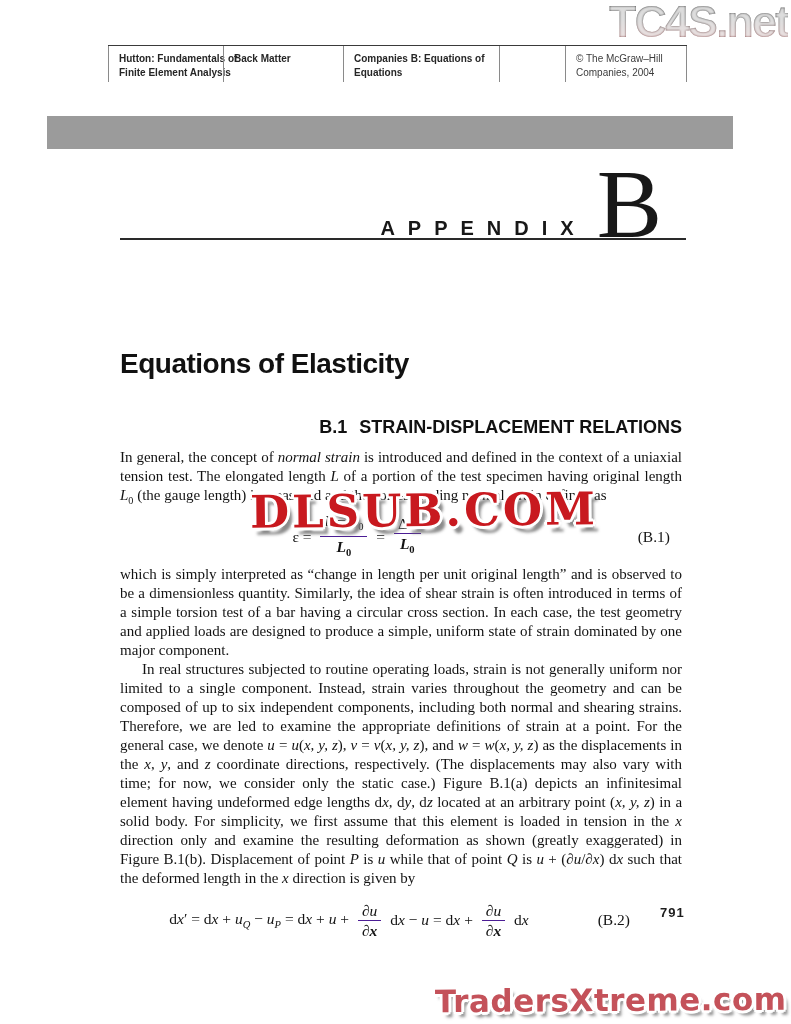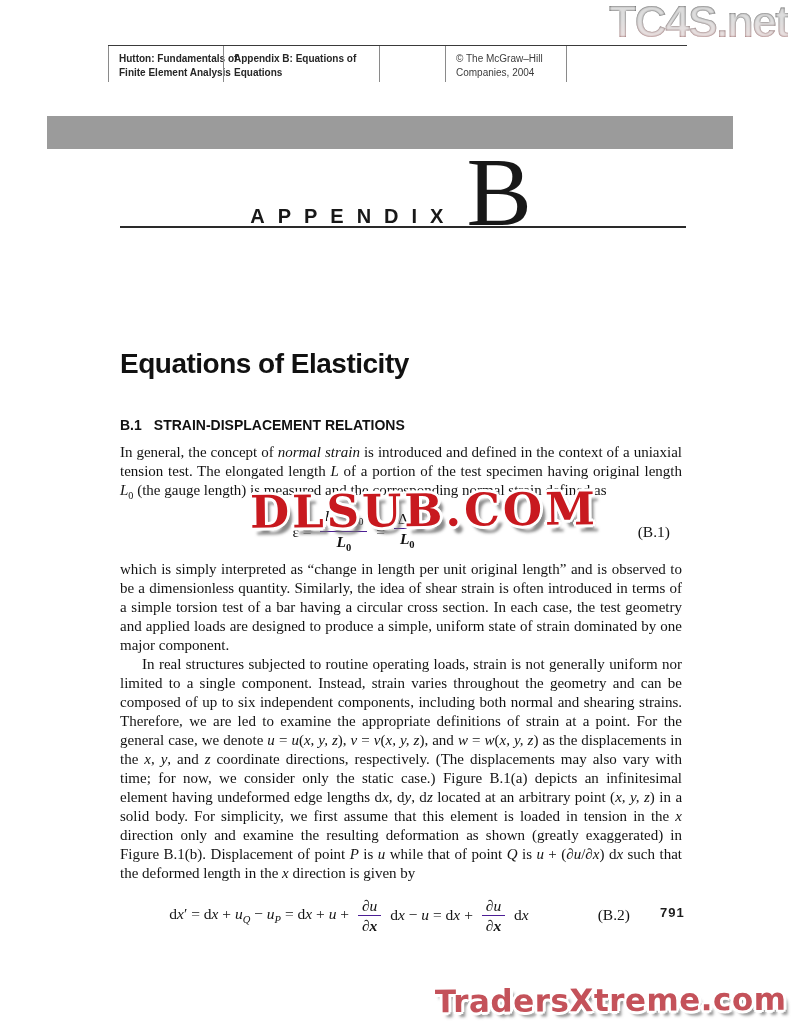--- a/index.html
+++ b/index.html
@@ -38,23 +38,23 @@
   .hcell.c2 { width:120px; }
   .hcell.c3 { width:156px; }
   .hcell.c4 { width:66px; }
   .hcell.c5 { width:122px; border-right:1px solid #8a8a8a; color:#3c3c3c; }
 
   
   .graybar { position:absolute; left:47px; top:116px; width:686px; height:33px; background:var(--gray-bar,#9b9b9b); }
 
   
   .appendix {
-    position:absolute; left:120px; top:150px; width:566px; height:78px;
+    position:absolute; left:120px; top:150px; width:566px; height:90px;
     border-bottom:2px solid #2a2a2a;
-    display:flex; align-items:flex-end; justify-content:center;
+    display:flex; align-items:flex-end; justify-content:flex-end;
     padding-right:24px;
   }
   .appendix-word {
     font-family:"Liberation Sans","DejaVu Sans",sans-serif;
     font-weight:bold; font-size:20px; letter-spacing:13px;
     line-height:20px; margin:0 10px 0 0; color:#181818;
   }
   .appendix-letter {
     font-family:"Liberation Serif","DejaVu Serif",serif;
     font-size:98px; line-height:72px; color:#181818;
@@ -63,21 +63,21 @@
 
   
   .content { position:absolute; left:120px; top:348px; width:562px; }
   .title {
     font-family:"Liberation Sans","DejaVu Sans",sans-serif;
     font-weight:bold; font-size:28px; letter-spacing:-0.5px; color:#111;
     margin-bottom:37px;
   }
   .section-h {
     font-family:"Liberation Sans","DejaVu Sans",sans-serif;
-    font-weight:bold; font-size:14px; color:#111; margin-bottom:10px;
+    font-weight:bold; font-size:18px; color:#111; margin-bottom:10px;text-align:right;
   }
   .section-h .sec-num { margin-right:12px; }
   p.body { font-size:15px; line-height:19px; text-align:justify; color:#131313; }
   p.body.indent { text-indent:22px; }
 
   
   .eq-row { position:relative; display:flex; justify-content:center; align-items:center; min-height:46px; font-size:15.5px; color:#131313; }
   .eq-row.eq1 { margin:2px 0 4px; }
   .eq-row.eq2 { margin-top:9px; }
   .eq-main { display:inline-flex; align-items:center; white-space:pre; }
@@ -128,22 +128,25 @@
 
 <div class="page">
 
   <div class="wm-top">TC4S.net</div>
 
   <div class="header">
     <div class="hcell bold c1">
       <div>Hutton: Fundamentals of</div>
       <div>Finite Element Analysis</div>
     </div>
+    <div class="hcell bold c2">
+      <div>Back Matter</div>
+    </div>
     <div class="hcell bold c3">
-      <div>Appendix B: Equations of</div>
+      <div>Companies B: Equations of</div>
       <div>Equations</div>
     </div>
     <div class="hcell c4"></div>
     <div class="hcell c5">
       <div>© The McGraw–Hill</div>
       <div>Companies, 2004</div>
     </div>
   </div>
 
   <div class="graybar"></div>

